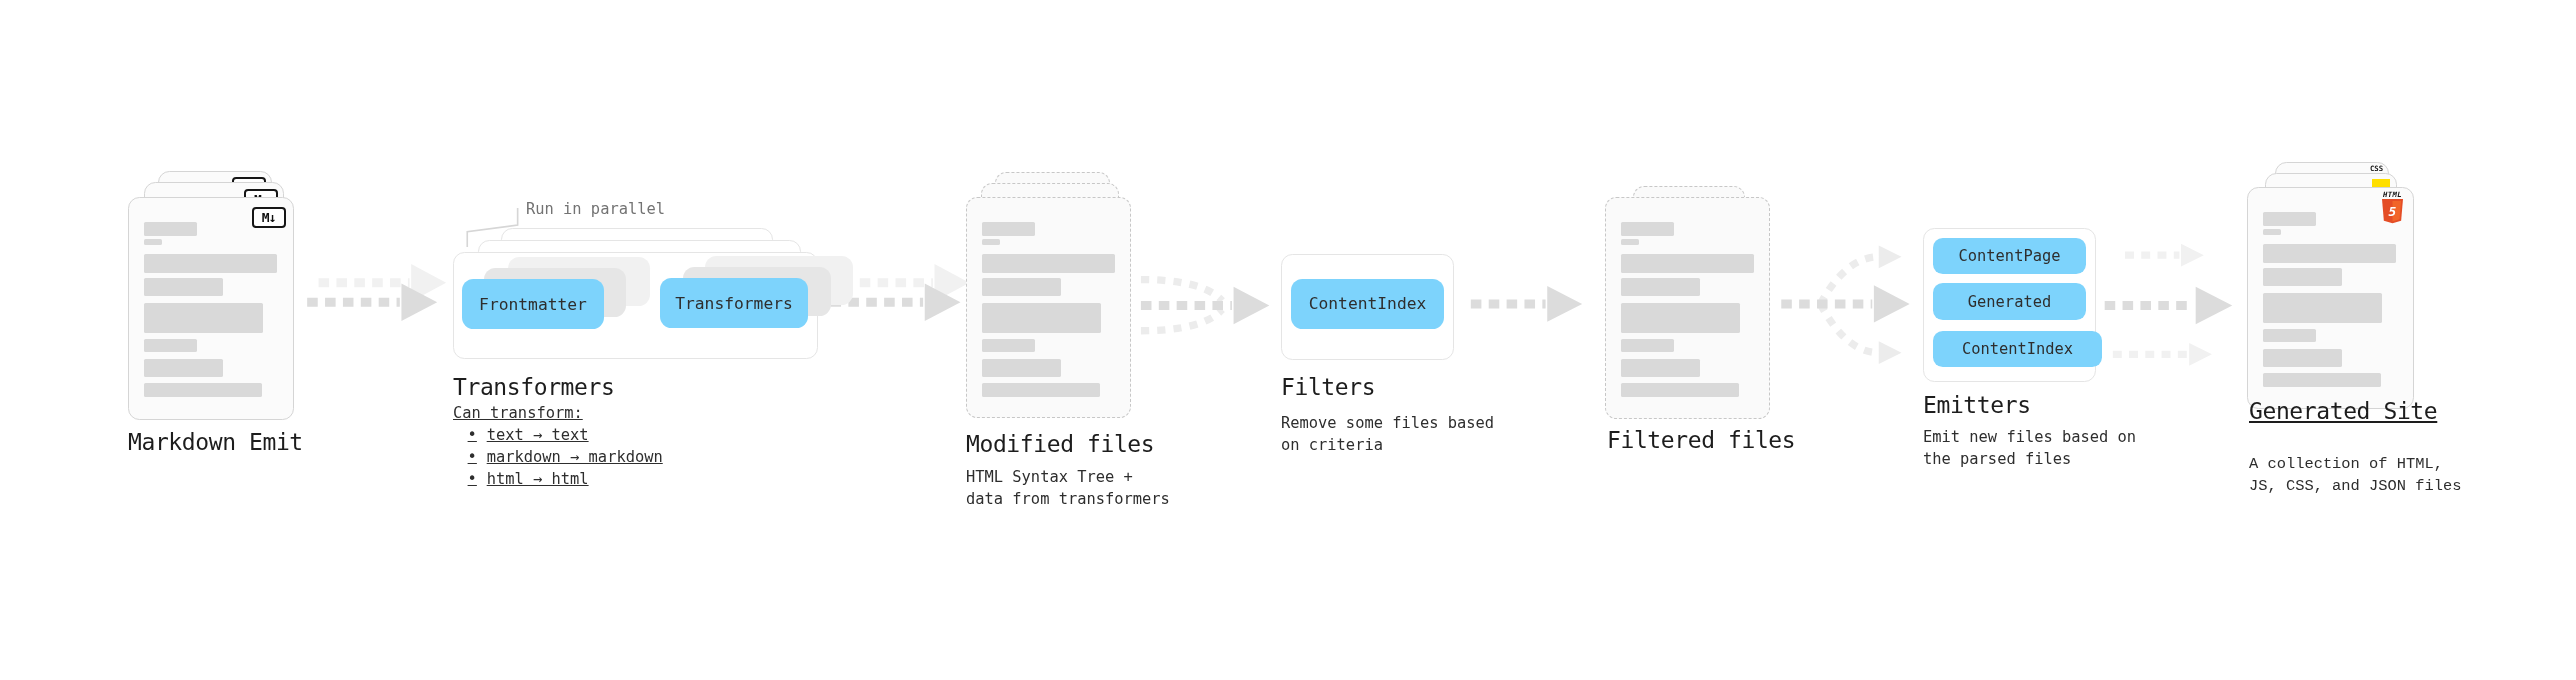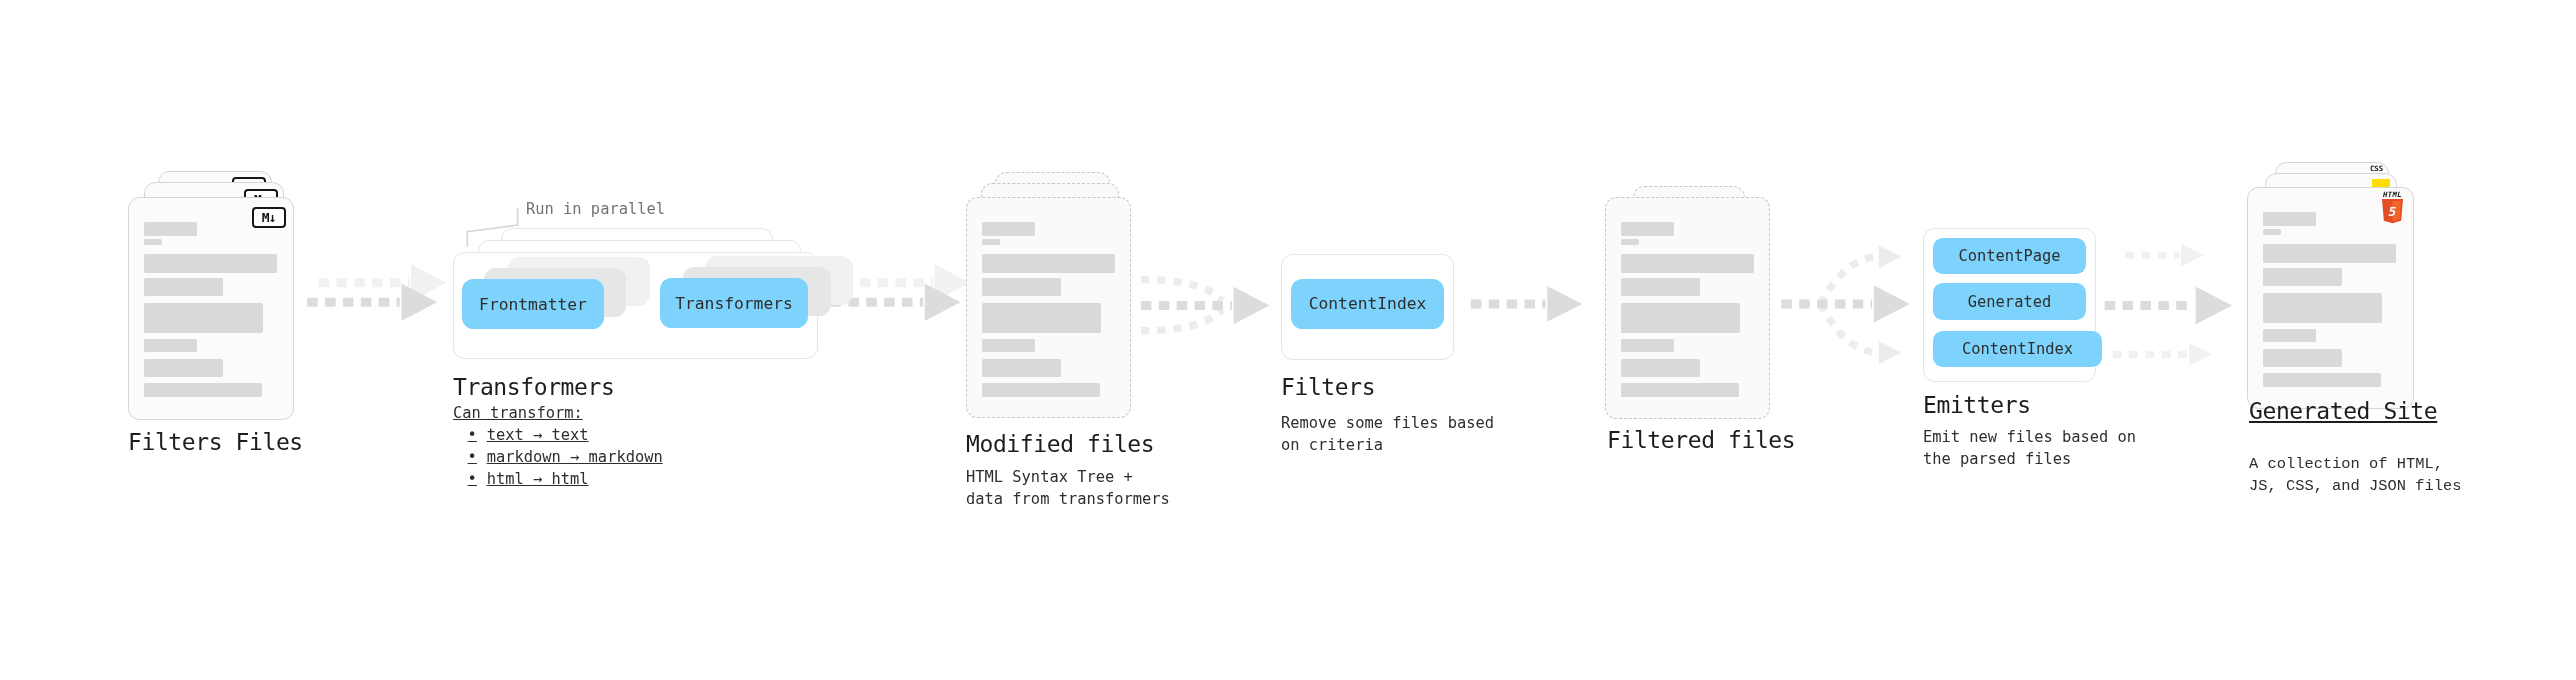--- a/index.html
+++ b/index.html
@@ -137,21 +137,21 @@
         <b></b>
           <b></b>
           <b></b>
           <b></b>
           <b></b>
           <b></b>
           <b></b>
           <b></b>
       </div>
     </div>
-    <div class="stage-title" style="left:128px; top:428px;">Filters Files</div>
+    <div class="stage-title" style="left:128px; top:428px;">Markdown Emit</div>
   </div>
 
   <div>
     <div class="note" style="left:526px; top:200px;">Run in parallel</div>
 
     <div class="frame" style="left:501px; top:228px; width:272px; height:105px;"></div>
     <div class="frame" style="left:478px; top:240px; width:323px; height:106px;"></div>
     <div class="frame" style="left:453px; top:252px; width:365px; height:107px;"></div>
 
     <div class="pill ghost2" style="left:508px; top:257px; width:142px; height:49px;"></div>

